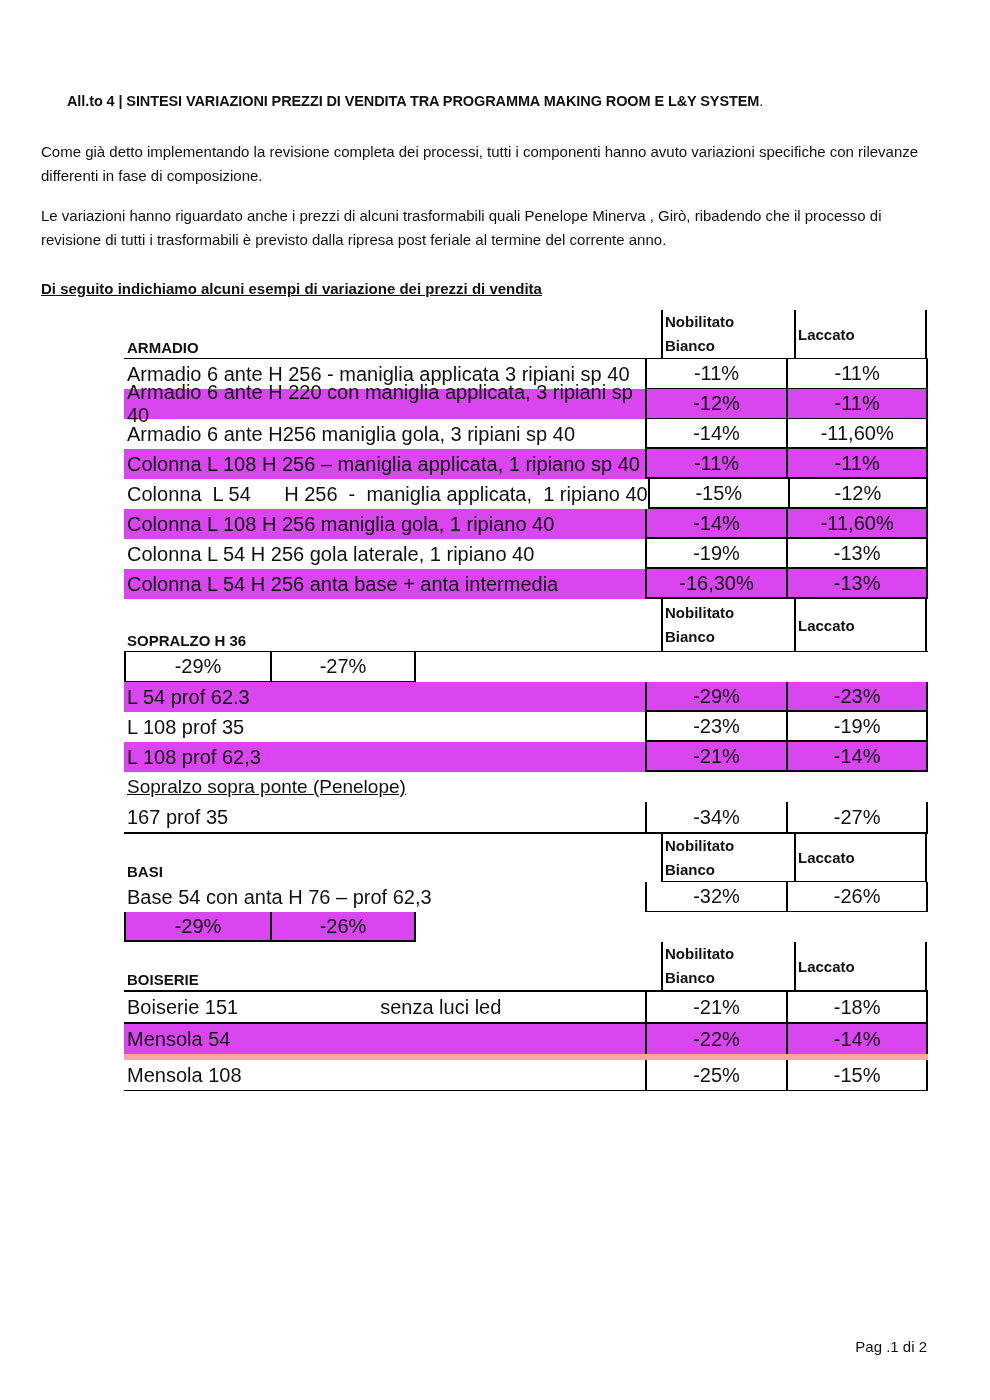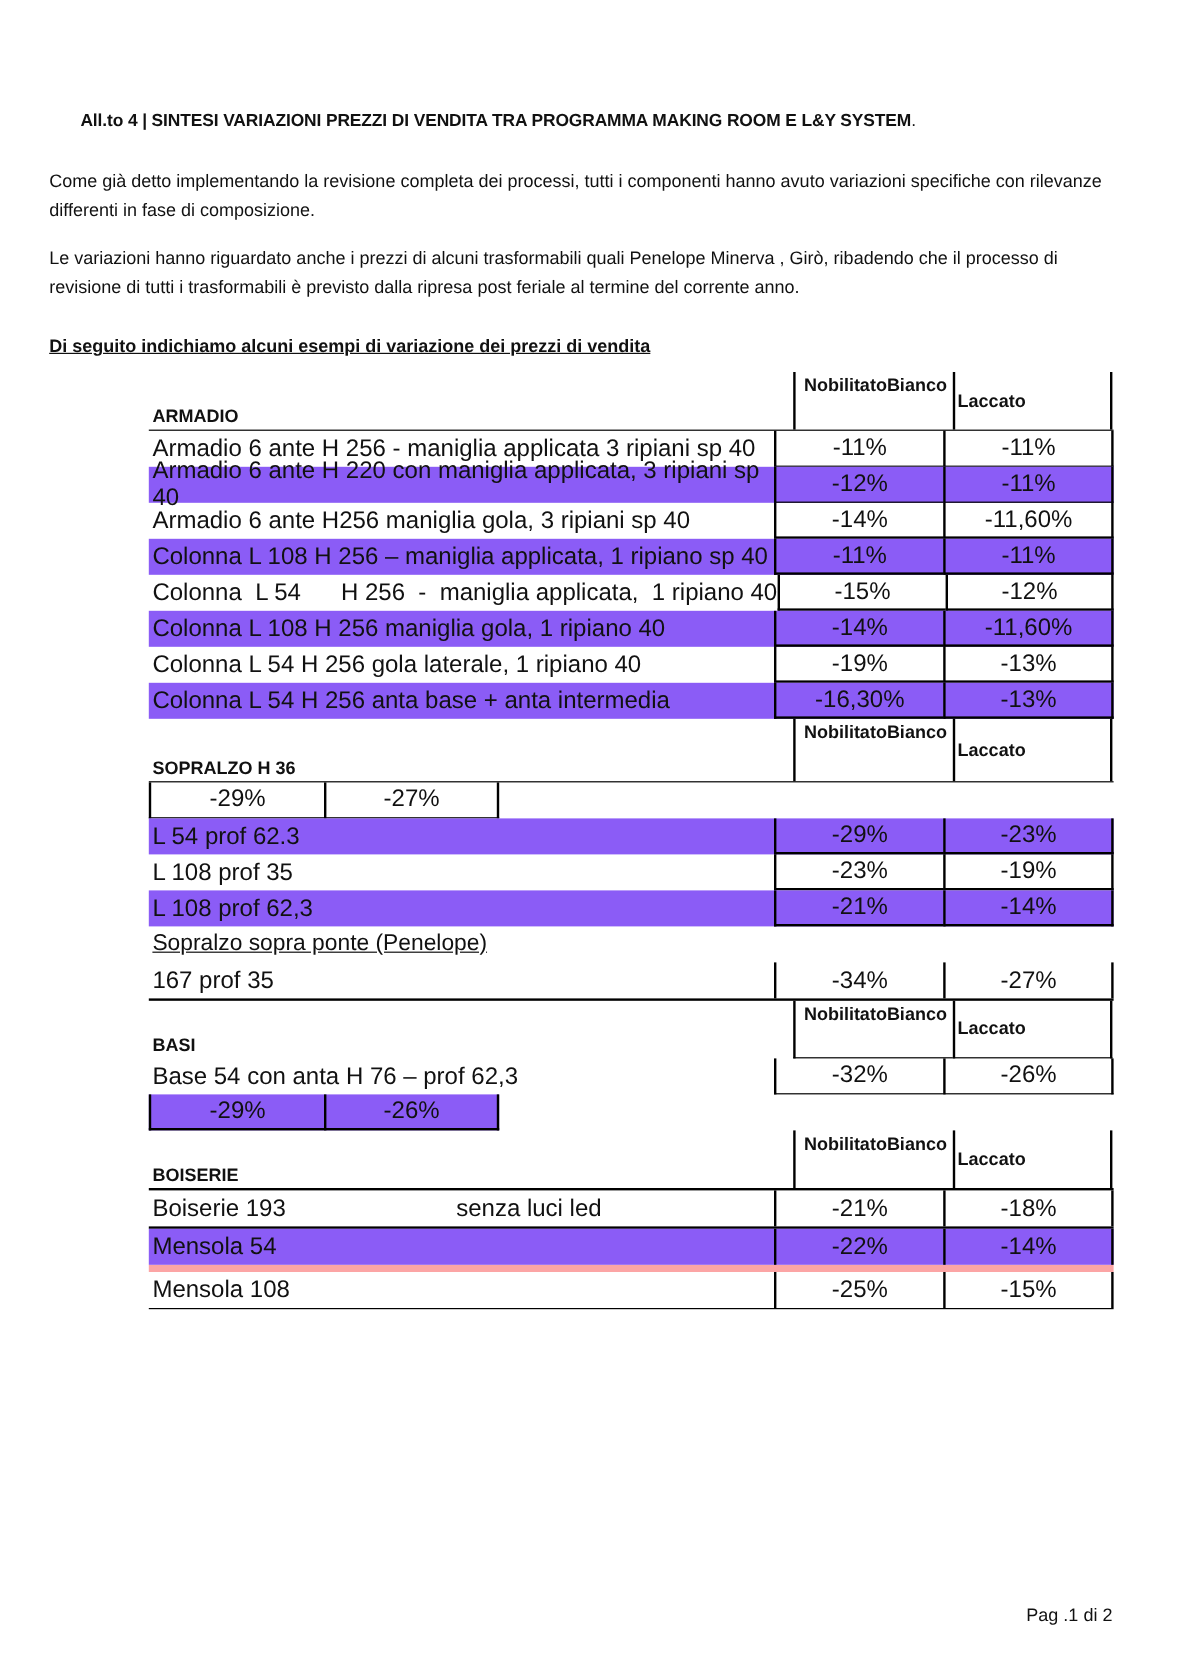--- a/index.html
+++ b/index.html
@@ -23,27 +23,27 @@
     font-size: 15px; font-weight: bold; text-decoration: underline;
   }
   .tbl {
     position: absolute; left: 124px; top: 310px; width: 804px;
   }
   .row { display: flex; height: 30px; font-size: 20px; }
   .row .c0 { width: 537px; padding-left: 3px; box-sizing: border-box; display: flex; align-items: center; }
   .row .c1, .row .c2 { width: 146px; box-sizing: border-box; display: flex; align-items: center; justify-content: center; }
   .row .c1 { border-left: 2px solid #000; }
   .row .c2 { border-left: 2px solid #000; border-right: 2px solid #000; }
-  .row.alt .c0, .row.alt .c1, .row.alt .c2 { background: #8b5cf6; }
+  .row.alt .c0, .row.alt .c1, .row.alt .c2 { background: #d946ef; }
   .row.data { border-bottom: 1px solid #000; }
   .row.data .c1, .row.data .c2 { border-bottom: 1px solid #000; }
   .row.data { border-bottom: none; }
   .hdr { display: flex; height: 48px; font-size: 15px; font-weight: bold; border-bottom: 1px solid #000; }
   .hdr .c0 { width: 537px; padding-left: 3px; box-sizing: border-box; display: flex; align-items: flex-end; padding-bottom: 2px; }
-  .hdr .c1 { width: 133px; box-sizing: border-box; border-left: 2px solid #000; padding-left: 2px; line-height: 24px; display: flex; flex-direction: row; justify-content: center; }
+  .hdr .c1 { width: 133px; box-sizing: border-box; border-left: 2px solid #000; padding-left: 2px; line-height: 24px; display: flex; flex-direction: column; justify-content: center; }
   .hdr .c2 { width: 133px; box-sizing: border-box; border-left: 2px solid #000; border-right: 2px solid #000; padding-left: 2px; display: flex; align-items: center; }
   .note { height: 30px; font-size: 19px; display: flex; align-items: center; padding-left: 3px; text-decoration: underline; }
   .row .c0 .gap { display: inline-block; width: 142px; }
   .footer {
     position: absolute; right: 63px; top: 1338px; font-size: 15px;
   }
   .thick-bottom .c1, .thick-bottom .c2 { border-bottom: 2px solid #000 !important; }
 </style>
 </head>
 <body>
@@ -161,21 +161,21 @@
   <div class="hdr" style="border-bottom:2px solid #000">
     <div class="c0">BOISERIE</div>
     <div class="c1">
         <span>Nobilitato</span>
         <span>Bianco</span>
       </div>
     <div class="c2">Laccato</div>
   </div>
   <div class="row data" style="border-bottom:2px solid #000">
     <div class="c0">
-        <span>Boiserie 193</span>
+        <span>Boiserie 151</span>
         <span class="gap"></span>
         <span>senza luci led</span>
       </div>
     <div class="c1" style="border-bottom:none">-21%</div>
     <div class="c2" style="border-bottom:none">-18%</div>
   </div>
   <div class="row data alt" style="border-bottom:6px solid #fca5a5">
     <div class="c0">Mensola 54</div>
     <div class="c1" style="border-bottom:none">-22%</div>
     <div class="c2" style="border-bottom:none">-14%</div>

